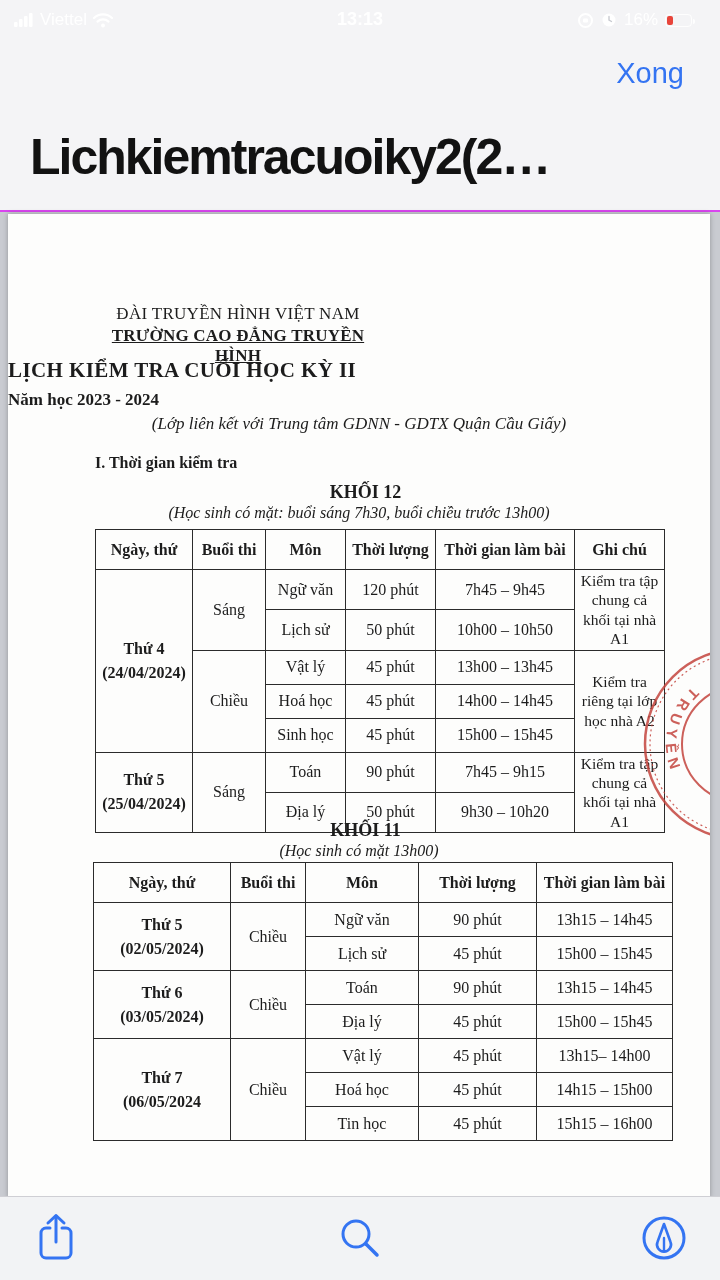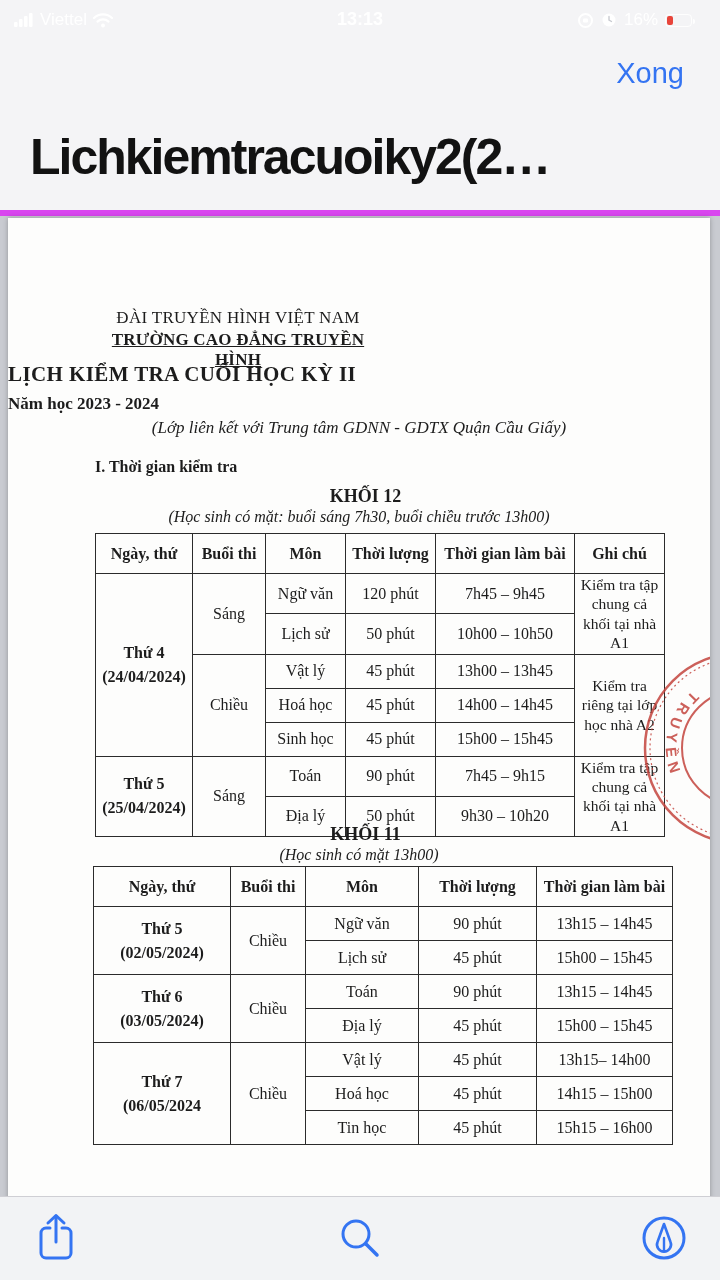--- a/index.html
+++ b/index.html
@@ -33,21 +33,21 @@
   }
   .doc-title {
     position:absolute; top:128px; left:30px; width:660px;
     font-size:50px; font-weight:700; letter-spacing:-2px; color:#121212;
     white-space:nowrap; overflow:hidden;
   }
 
   
   .viewer {
     position:absolute; top:210px; left:0; width:720px; height:986px;
-    background:#c9cbd1; border-top:6px solid #d946ef;
+    background:#c9cbd1; border-top:2px solid #d946ef;
   }
   .page {
     position:absolute; top:2px; left:8px; width:702px; height:984px;
     background:#fdfdfc; overflow:hidden;
     box-shadow:0 0 5px rgba(0,0,0,0.28);
     font-family:"Liberation Serif", serif; color:#1c1c1c;
   }
 
   .org-block { position:absolute; top:90px; left:80px; width:300px; text-align:center; }
   .org-line1 { font-size:17px; letter-spacing:0.3px; }

